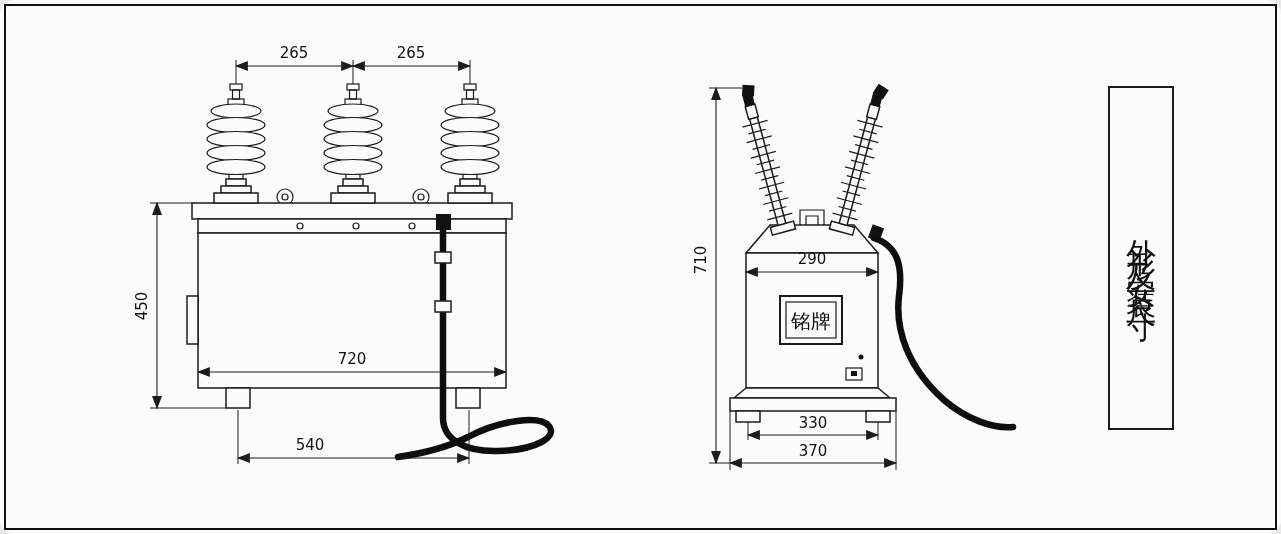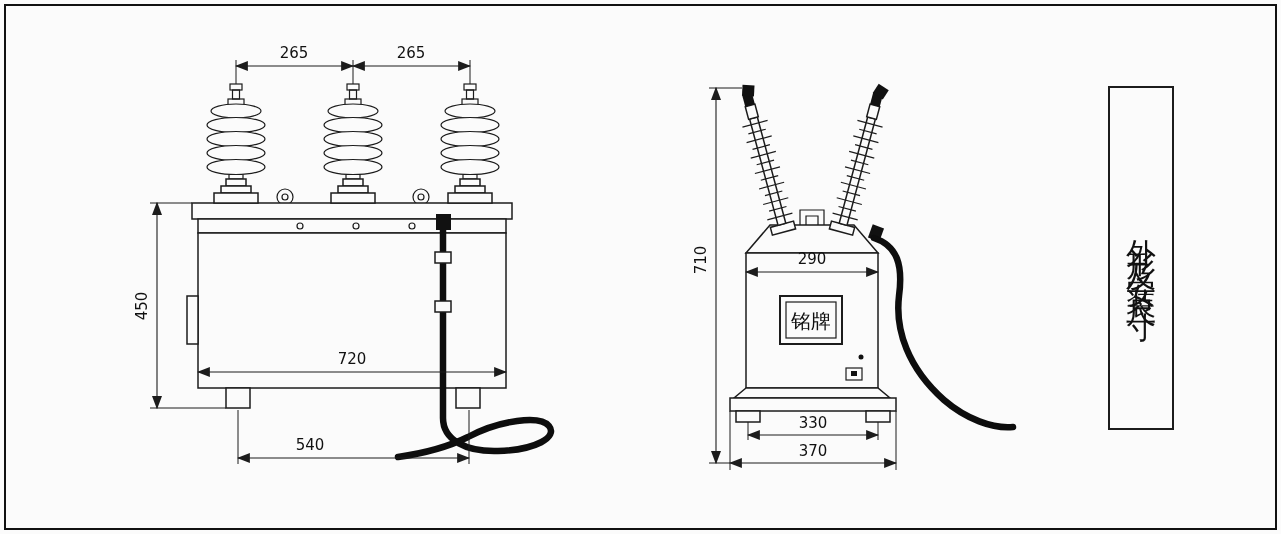--- a/index.html
+++ b/index.html
@@ -1,18 +1,18 @@
 <!DOCTYPE html>
 <html><head>
 <meta charset="utf-8">
 <style>
   html,body{margin:0;padding:0;background:#e8e8e8;}
   .stage{
     position:relative;width:1281px;height:534px;background:#fbfbfb;
-    font-family:"DejaVu Sans",sans-serif;overflow:hidden;
+    font-family:"DejaVu Sans",sans-serif;overflow:hidden;border-radius:14px;
   }
   svg{position:absolute;left:0;top:0;}
   svg text{font-family:"DejaVu Sans",sans-serif;fill:#111;}
   .dim{stroke:#1c1c1c;stroke-width:1.1;fill:none;}
   .ext{stroke:#1c1c1c;stroke-width:1;fill:none;}
   .part{stroke:#1c1c1c;stroke-width:1.5;fill:#fbfbfb;}
   .thin{stroke:#1c1c1c;stroke-width:1.2;fill:none;}
   .shed{stroke:#1c1c1c;stroke-width:1.2;fill:#fbfbfb;}
   .cable{stroke:#0d0d0d;stroke-width:6.5;fill:none;stroke-linecap:round;stroke-linejoin:round;}
   .dimtext{font-size:15px;}

